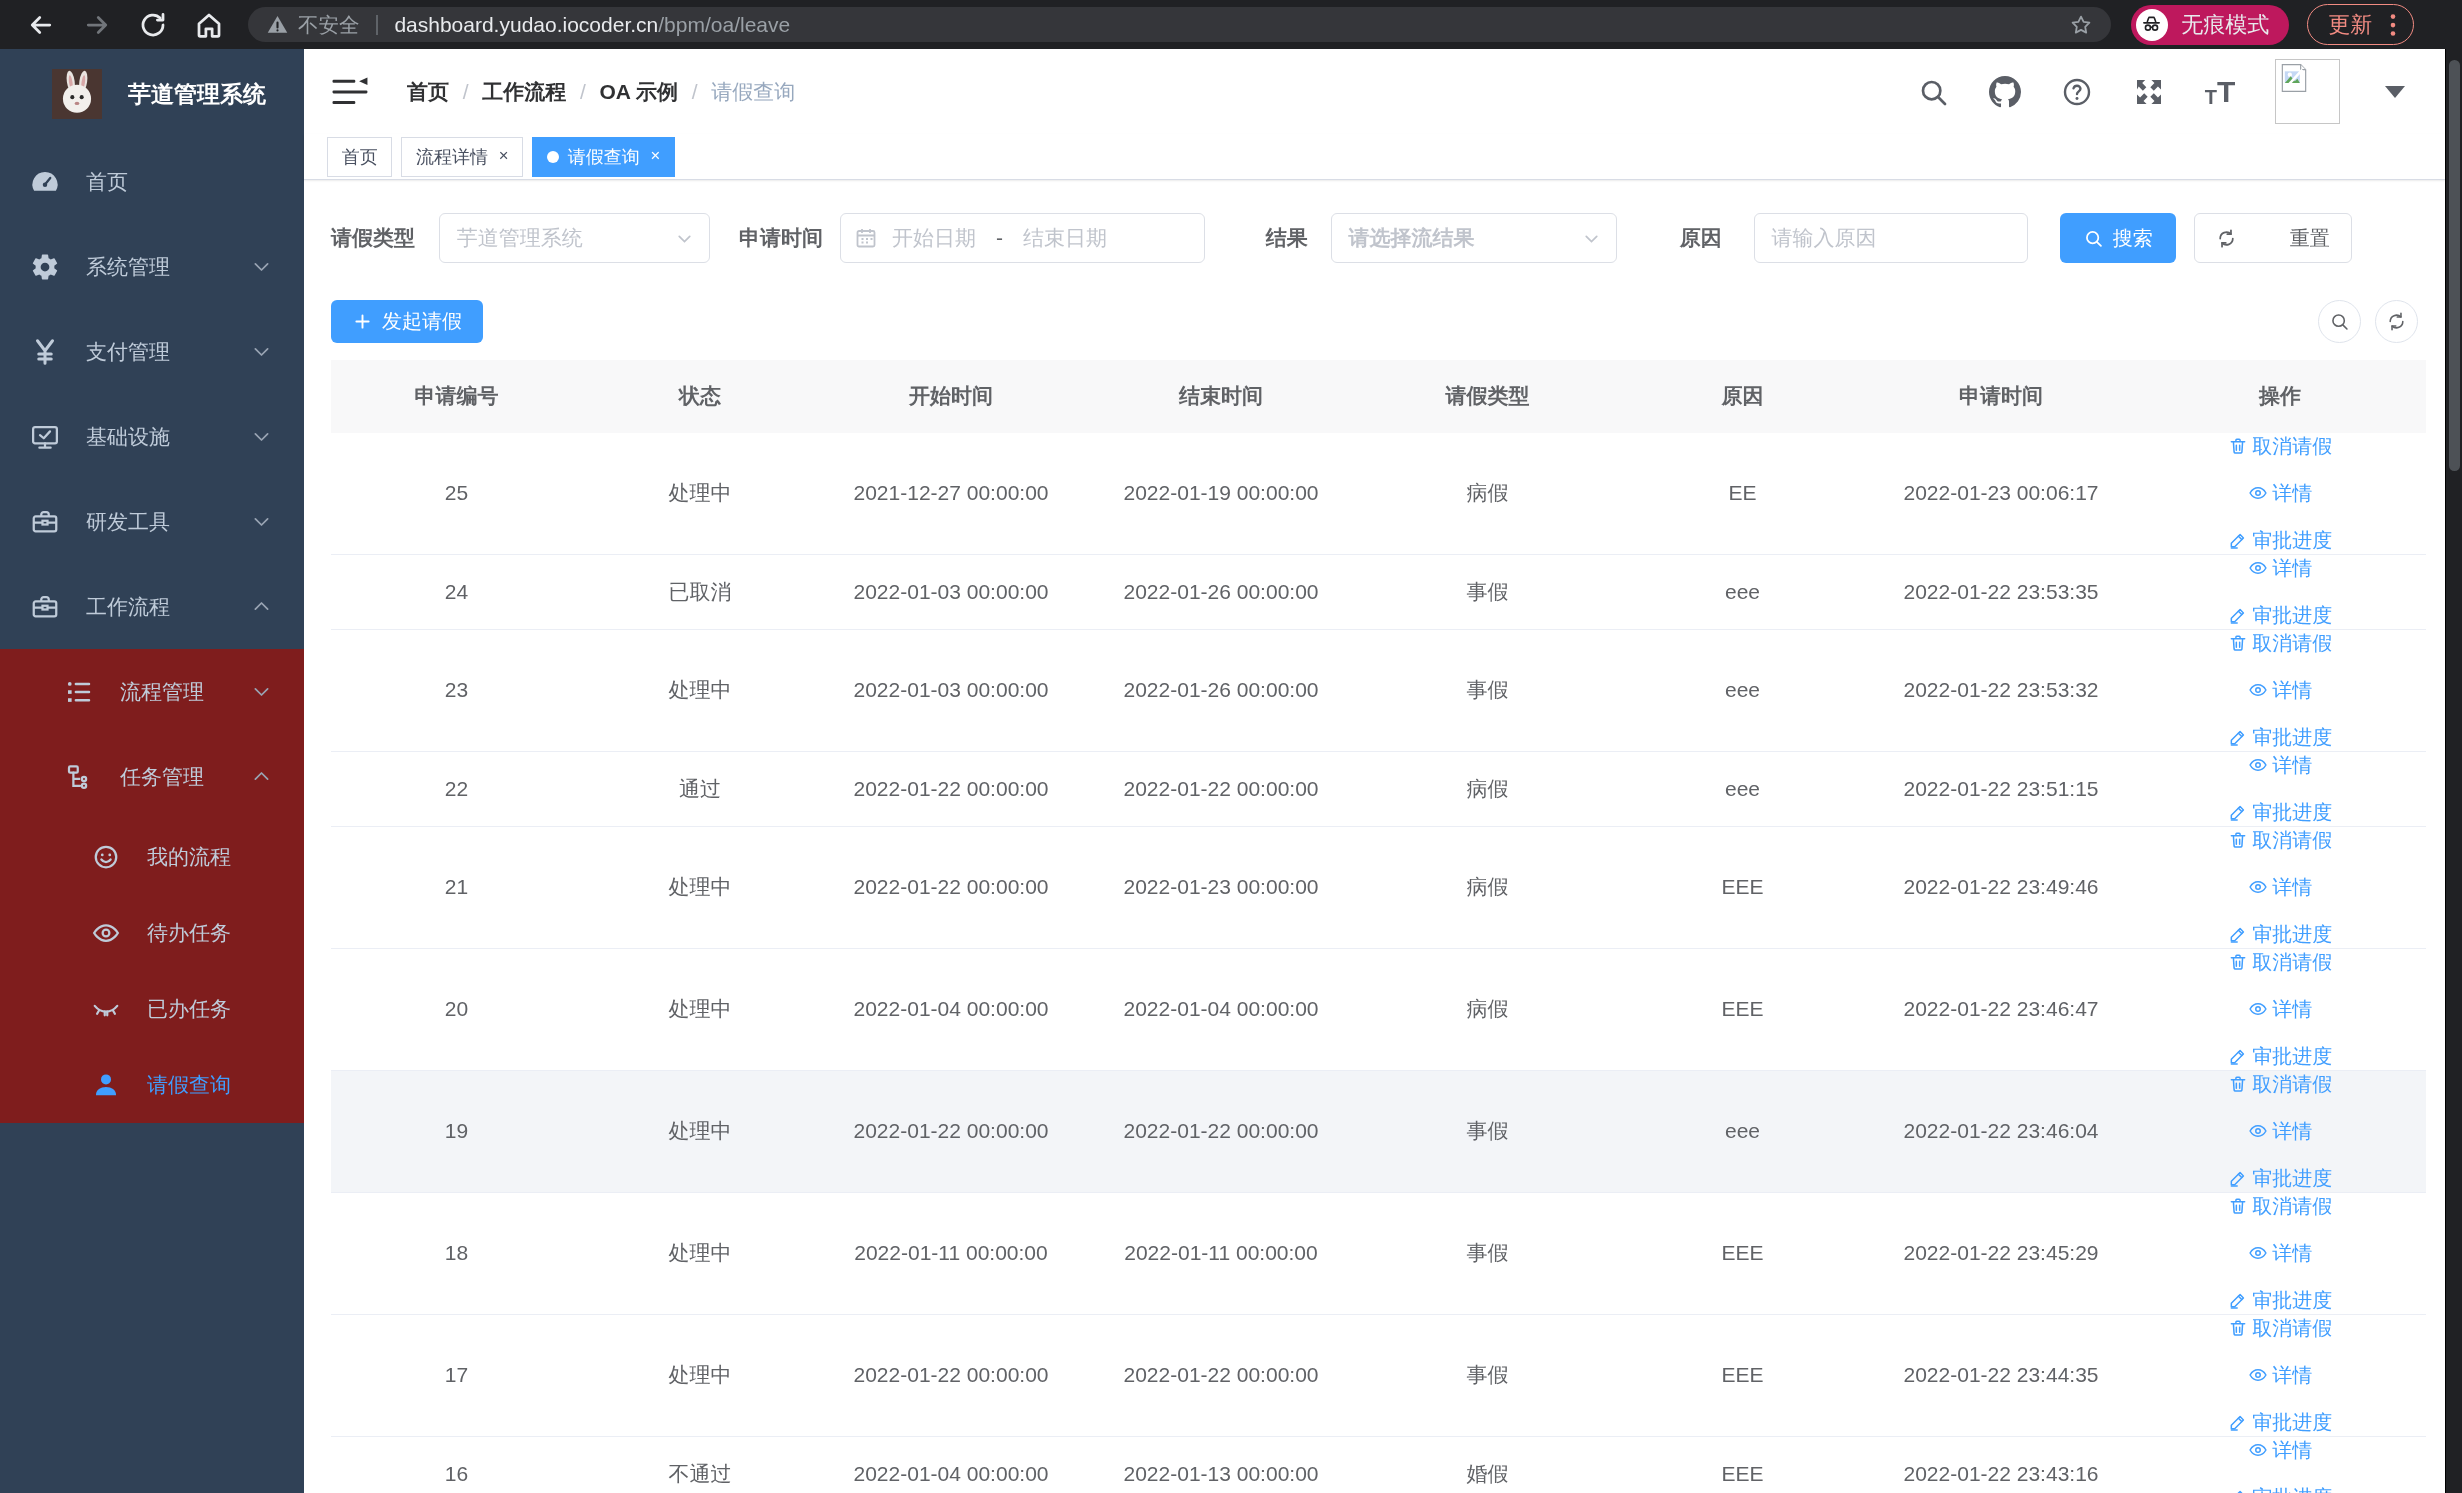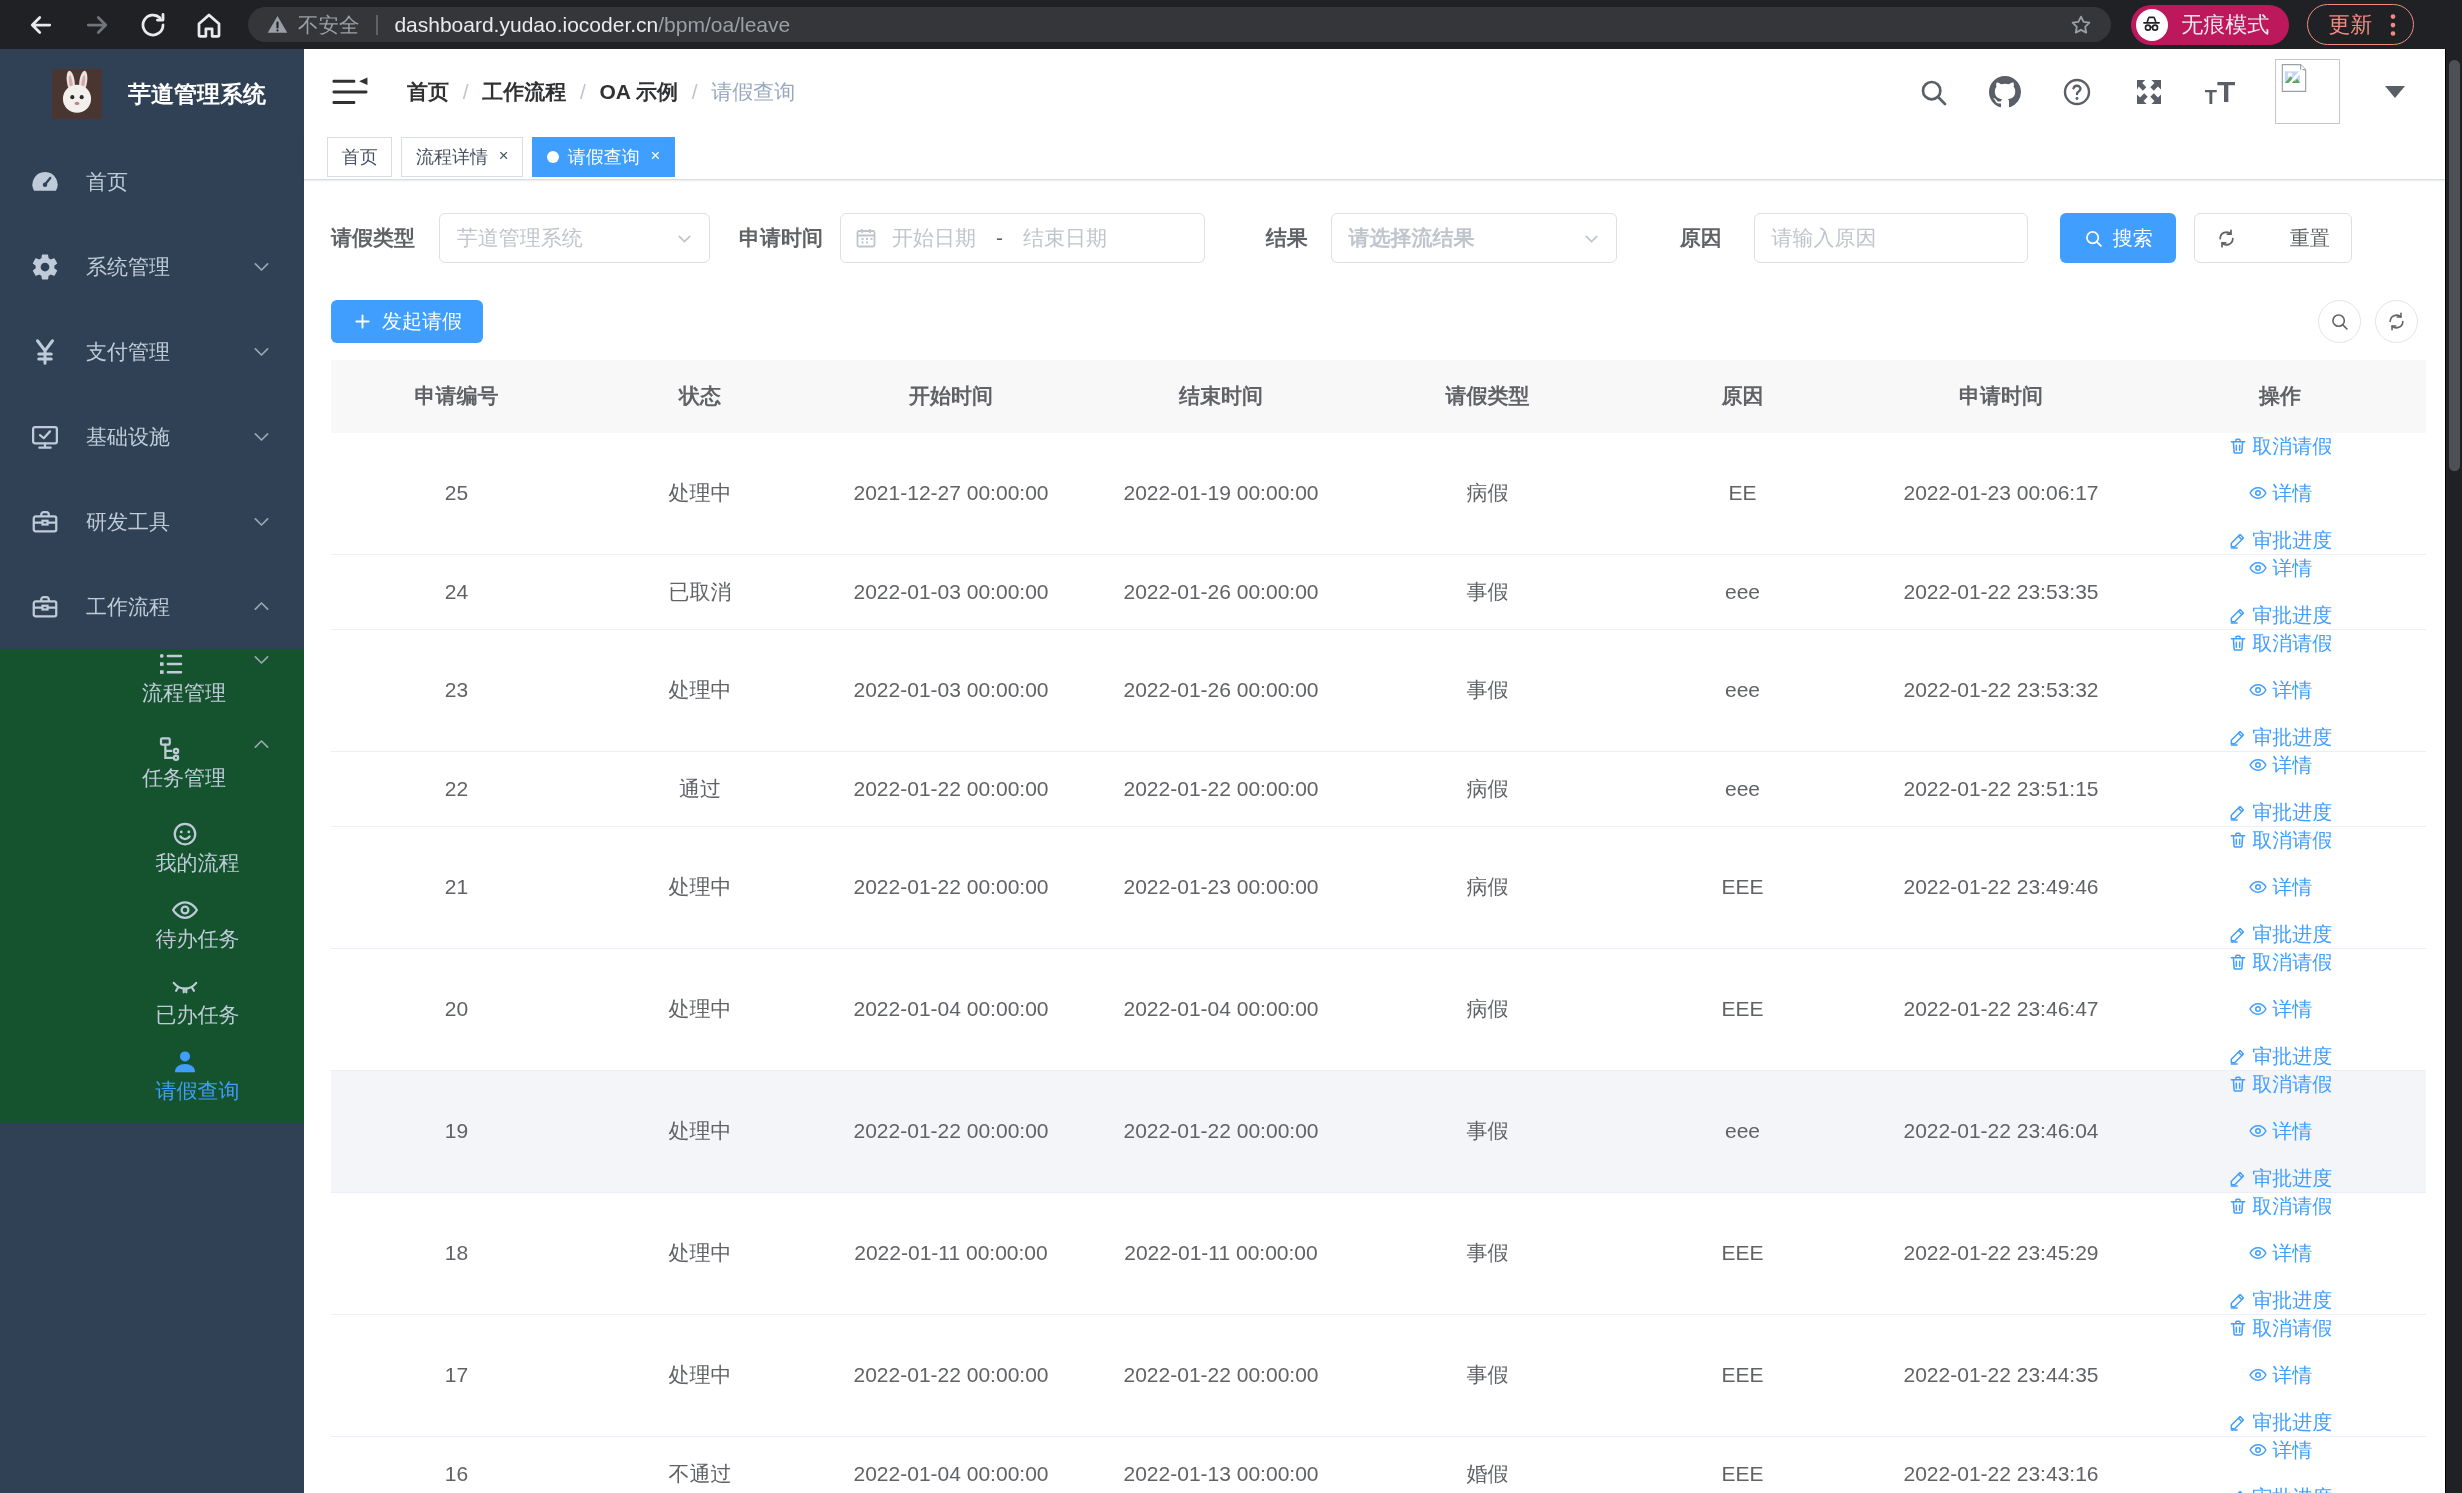--- a/index.html
+++ b/index.html
@@ -29,21 +29,21 @@
   
   .sidebar { position:absolute; left:0; top:49px; width:304px; height:1445px; background:#304156; overflow:hidden; }
   .logo-row { height:90px; display:flex; align-items:center; padding-left:52px; }
   .logo-img { width:50px; height:50px; flex:none; }
   .logo-title { color:#fff; font-size:23px; font-weight:700; margin-left:26px; }
   .menu-item { display:flex; align-items:center; height:85px; color:#bfcbd9; font-size:21px; position:relative; cursor:pointer; }
   .menu-item .mi-icon { width:30px; height:30px; margin-right:26px; flex:none; }
   .menu-item.lvl1 { padding-left:30px; }
   .menu-item.lvl2 { padding-left:64px; }
   .menu-item.lvl3 { padding-left:91px; height:76px; }
-  .menu-item.dark { background:#14532d;flex-direction:column; }
+  .menu-item.dark { background:#7f1d1d; }
   .menu-item.active { color:#409eff; }
   .chev { position:absolute; right:32px; width:21px; height:21px; color:#99a4b3; }
 
   
   .scrollgutter { position:absolute; right:0; top:49px; width:16.7px; height:1445px; background:#202124; border-left:0.8px solid #000; }
   .scrollthumb { position:absolute; left:3px; top:10.6px; width:10.6px; height:411px; background:#4d5156; border-radius:5.3px; }
 
   
   .main { position:absolute; left:304px; top:49px; width:2141px; height:1445px; background:#fff; }
   .app-header { height:85px; display:flex; align-items:center; padding:0 40px 0 27px; }

